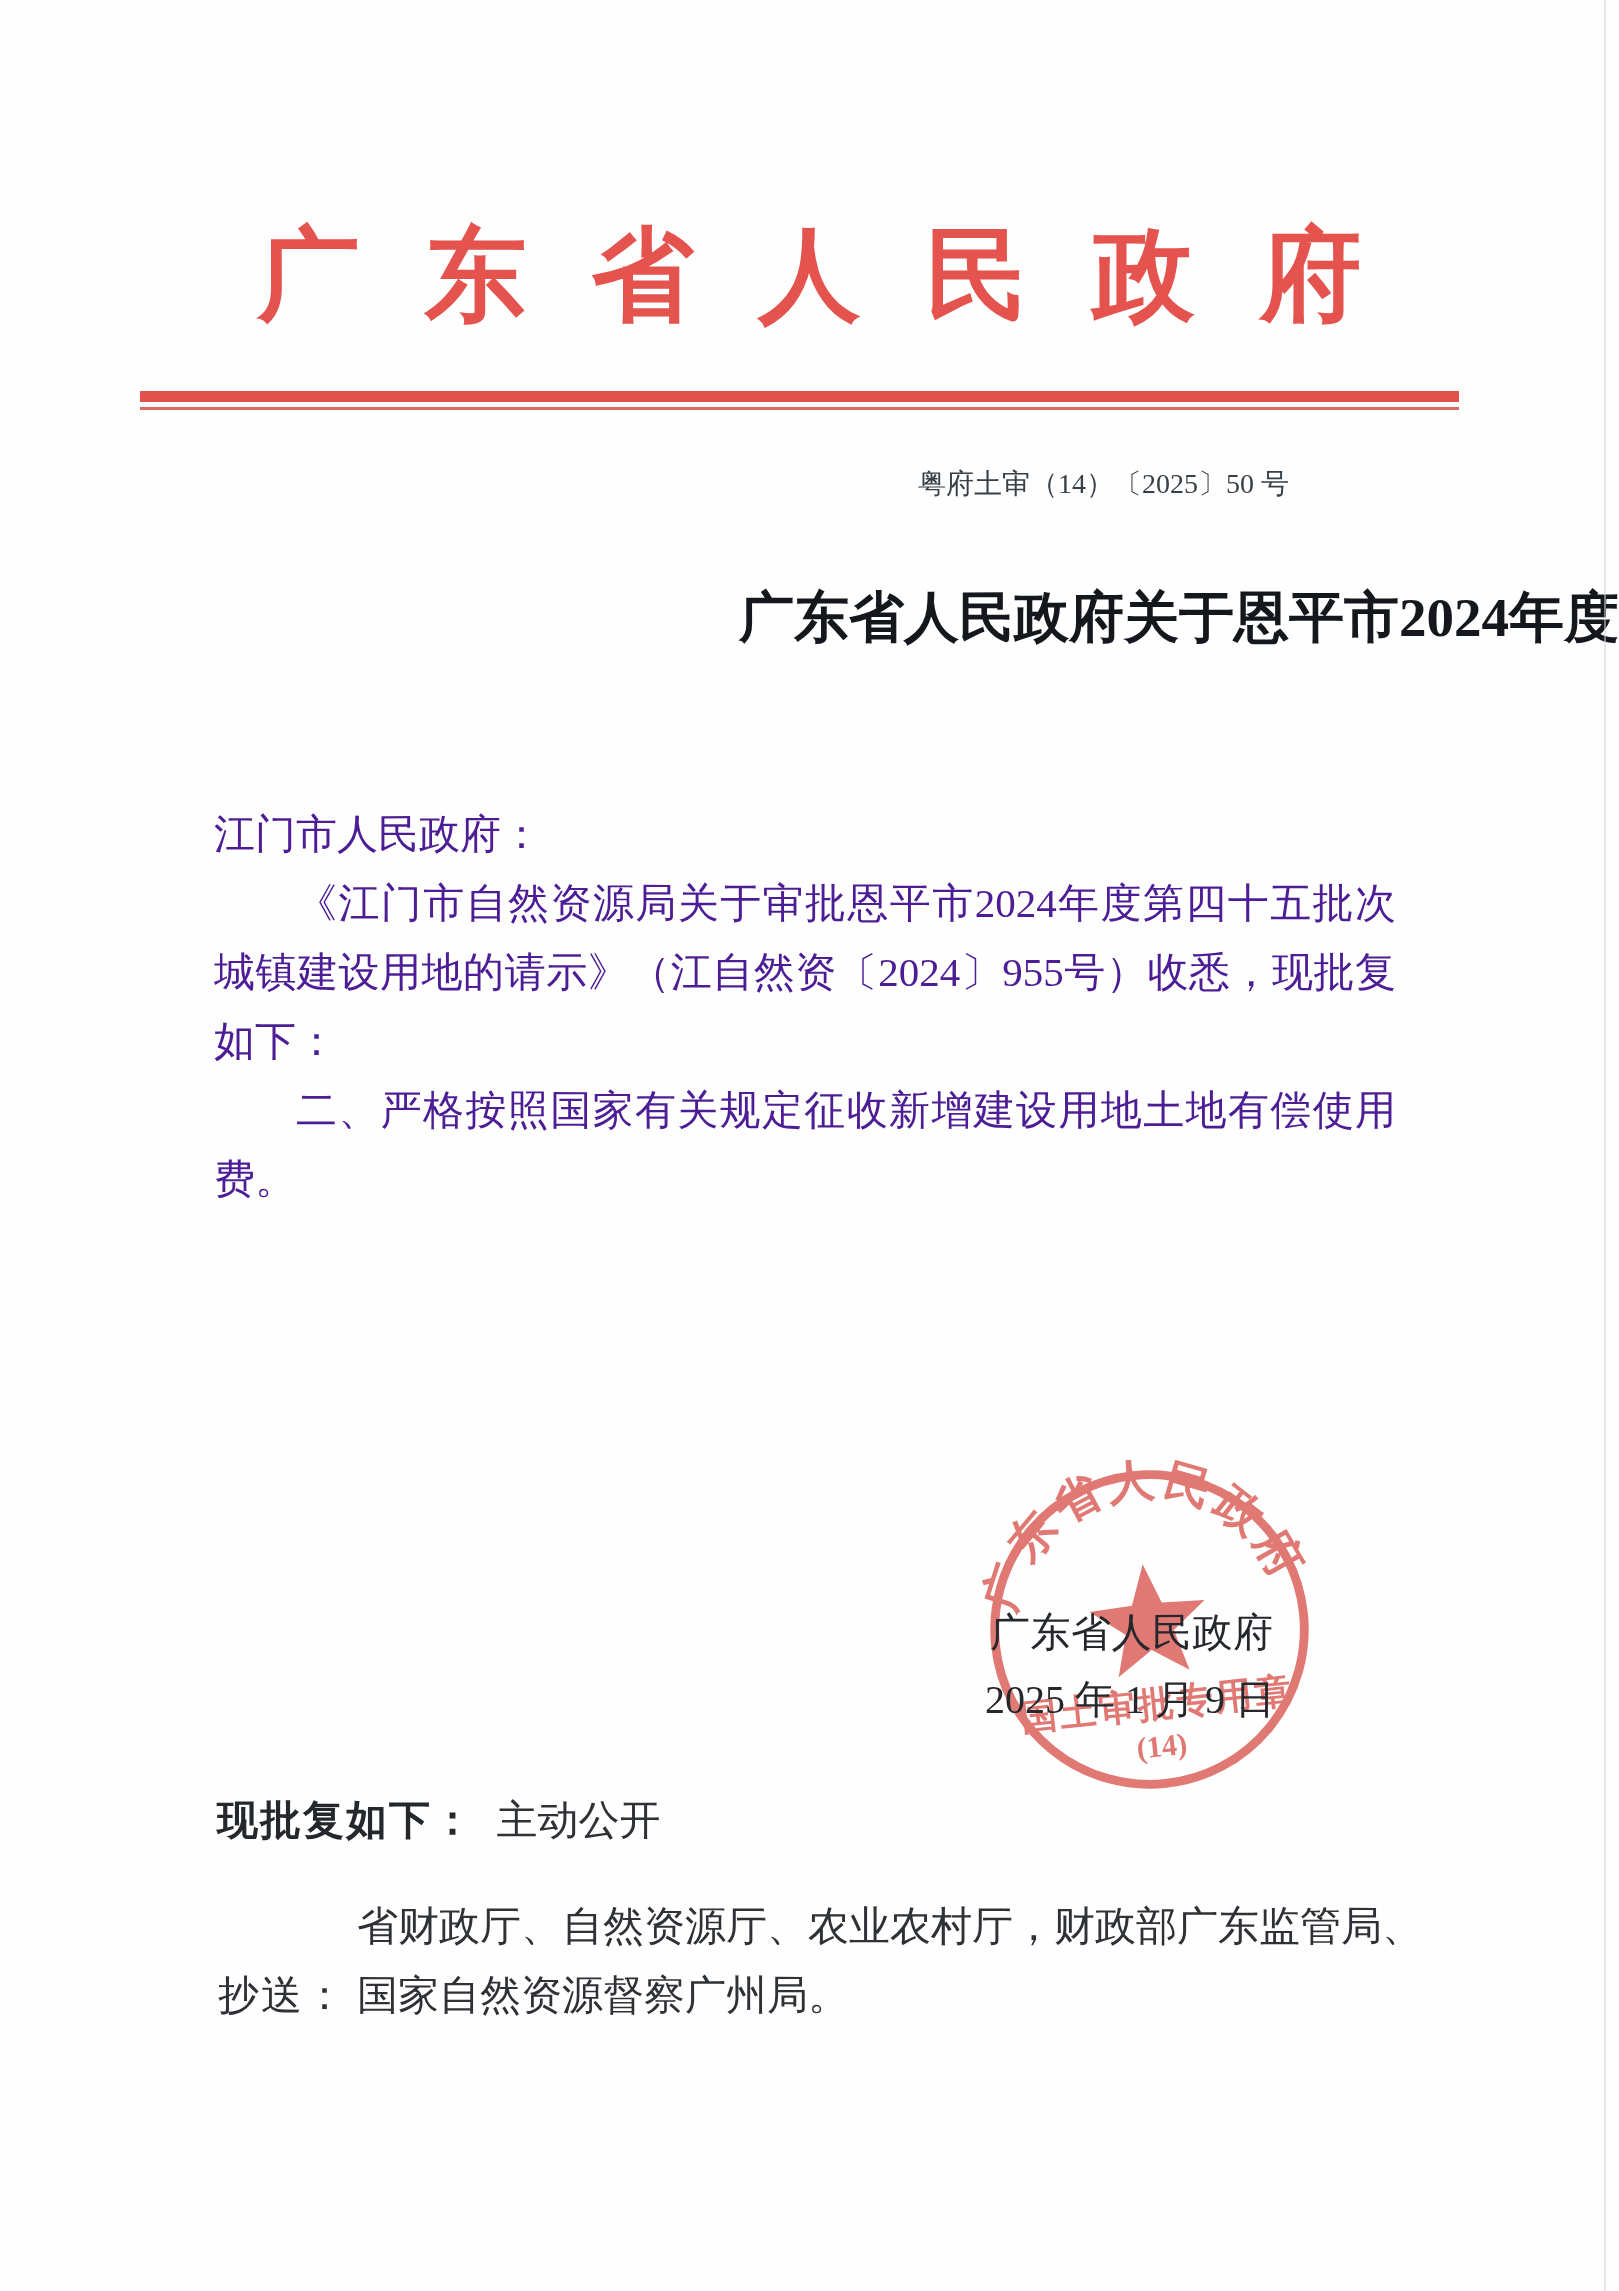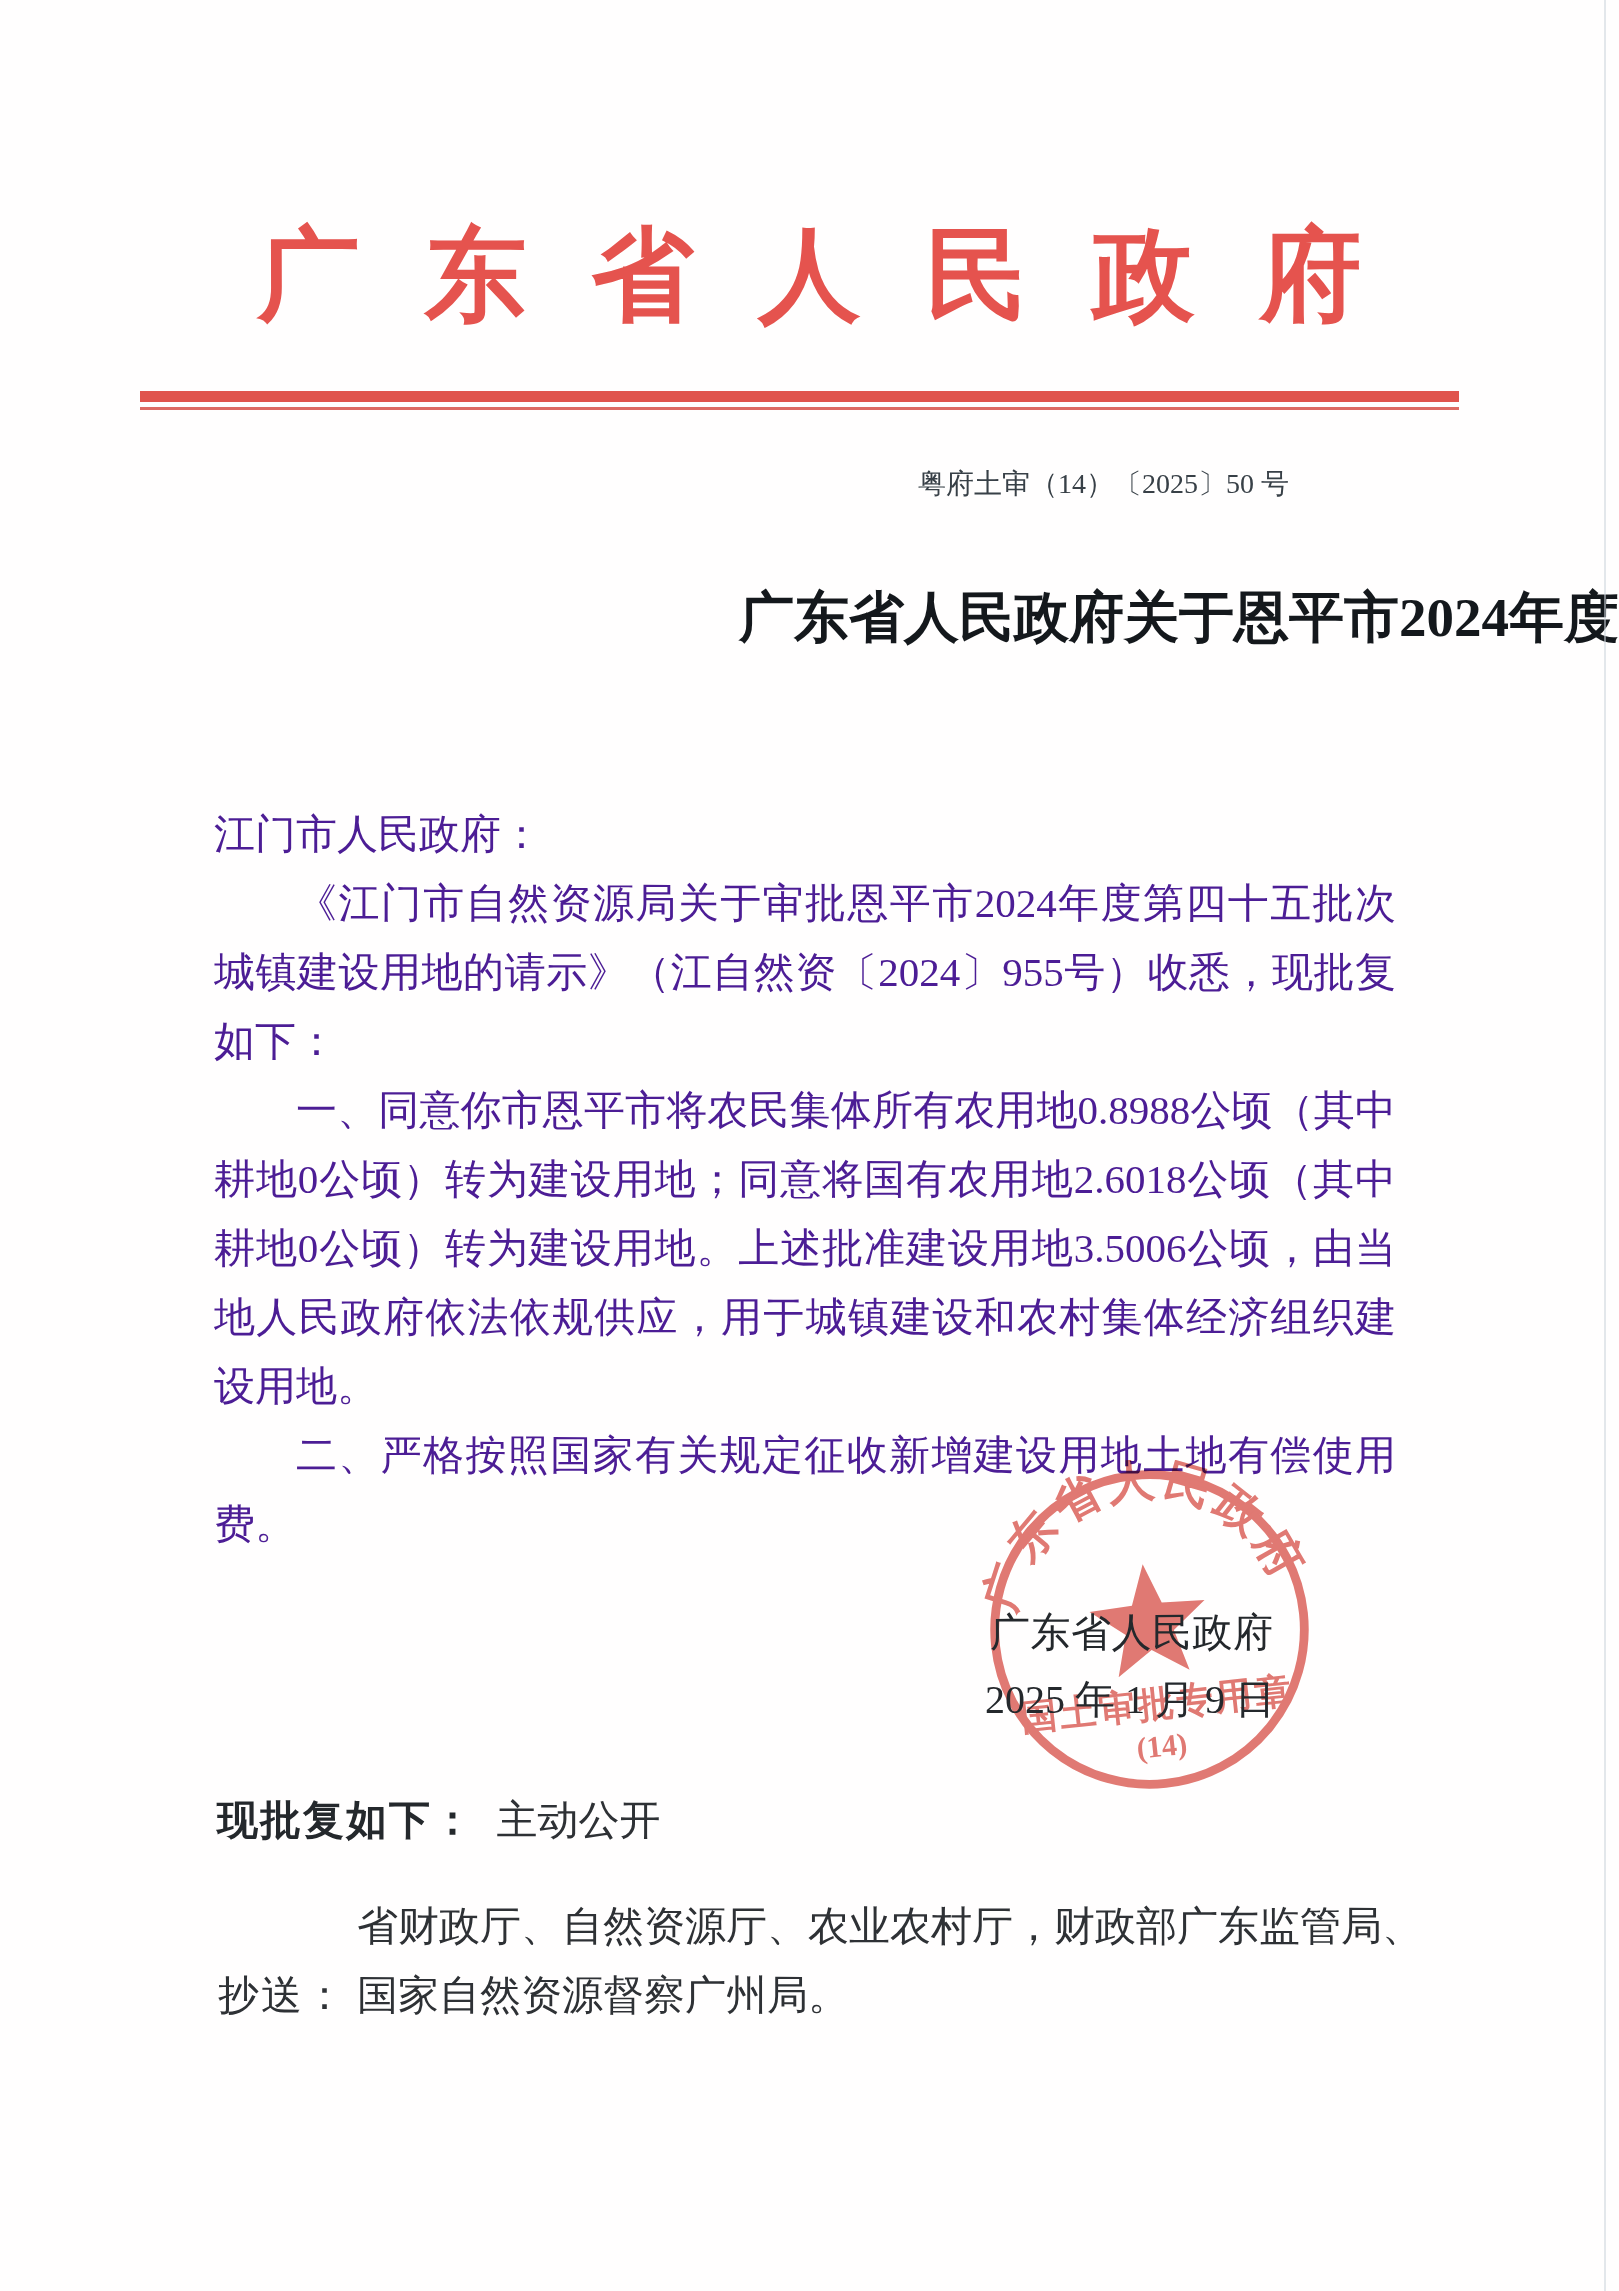--- a/index.html
+++ b/index.html
@@ -175,21 +175,20 @@
 
   <div class="doc-number">粤府土审（14）〔2025〕50 号</div>
 
   <div class="doc-title">
     <div>广东省人民政府关于恩平市2024年度</div>
   </div>
 
   <div class="body-text">
     <p class="salutation">江门市人民政府：</p>
     <p>《江门市自然资源局关于审批恩平市2024年度第四十五批次城镇建设用地的请示》（江自然资〔2024〕955号）收悉，现批复如下：</p>
-    <p>一、同意你市恩平市将农民集体所有农用地0.8988公顷（其中耕地0公顷）转为建设用地；同意将国有农用地2.6018公顷（其中耕地0公顷）转为建设用地。上述批准建设用地3.5006公顷，由当地人民政府依法依规供应，用于城镇建设和农村集体经济组织建设用地。</p>
     <p>二、严格按照国家有关规定征收新增建设用地土地有偿使用费。</p>
   </div>
 
   <div class="seal-wrap">
     <svg width="339" height="339" viewBox="0 0 346 346">
       <g opacity="0.72" transform="rotate(-6 173 173)">
         <circle cx="173" cy="173" r="158" fill="none" stroke="#d5463d" stroke-width="9"></circle>
         <path id="seal-arc" d="M 42 218 A 138 138 0 1 1 304 218" fill="none"></path>
         <text font-size="47" font-weight="bold" fill="#d5463d" style="letter-spacing:6px; font-family:'Liberation Serif','DejaVu Serif',serif;">
           <textPath href="#seal-arc" startOffset="50%" text-anchor="middle">广东省人民政府</textPath>

